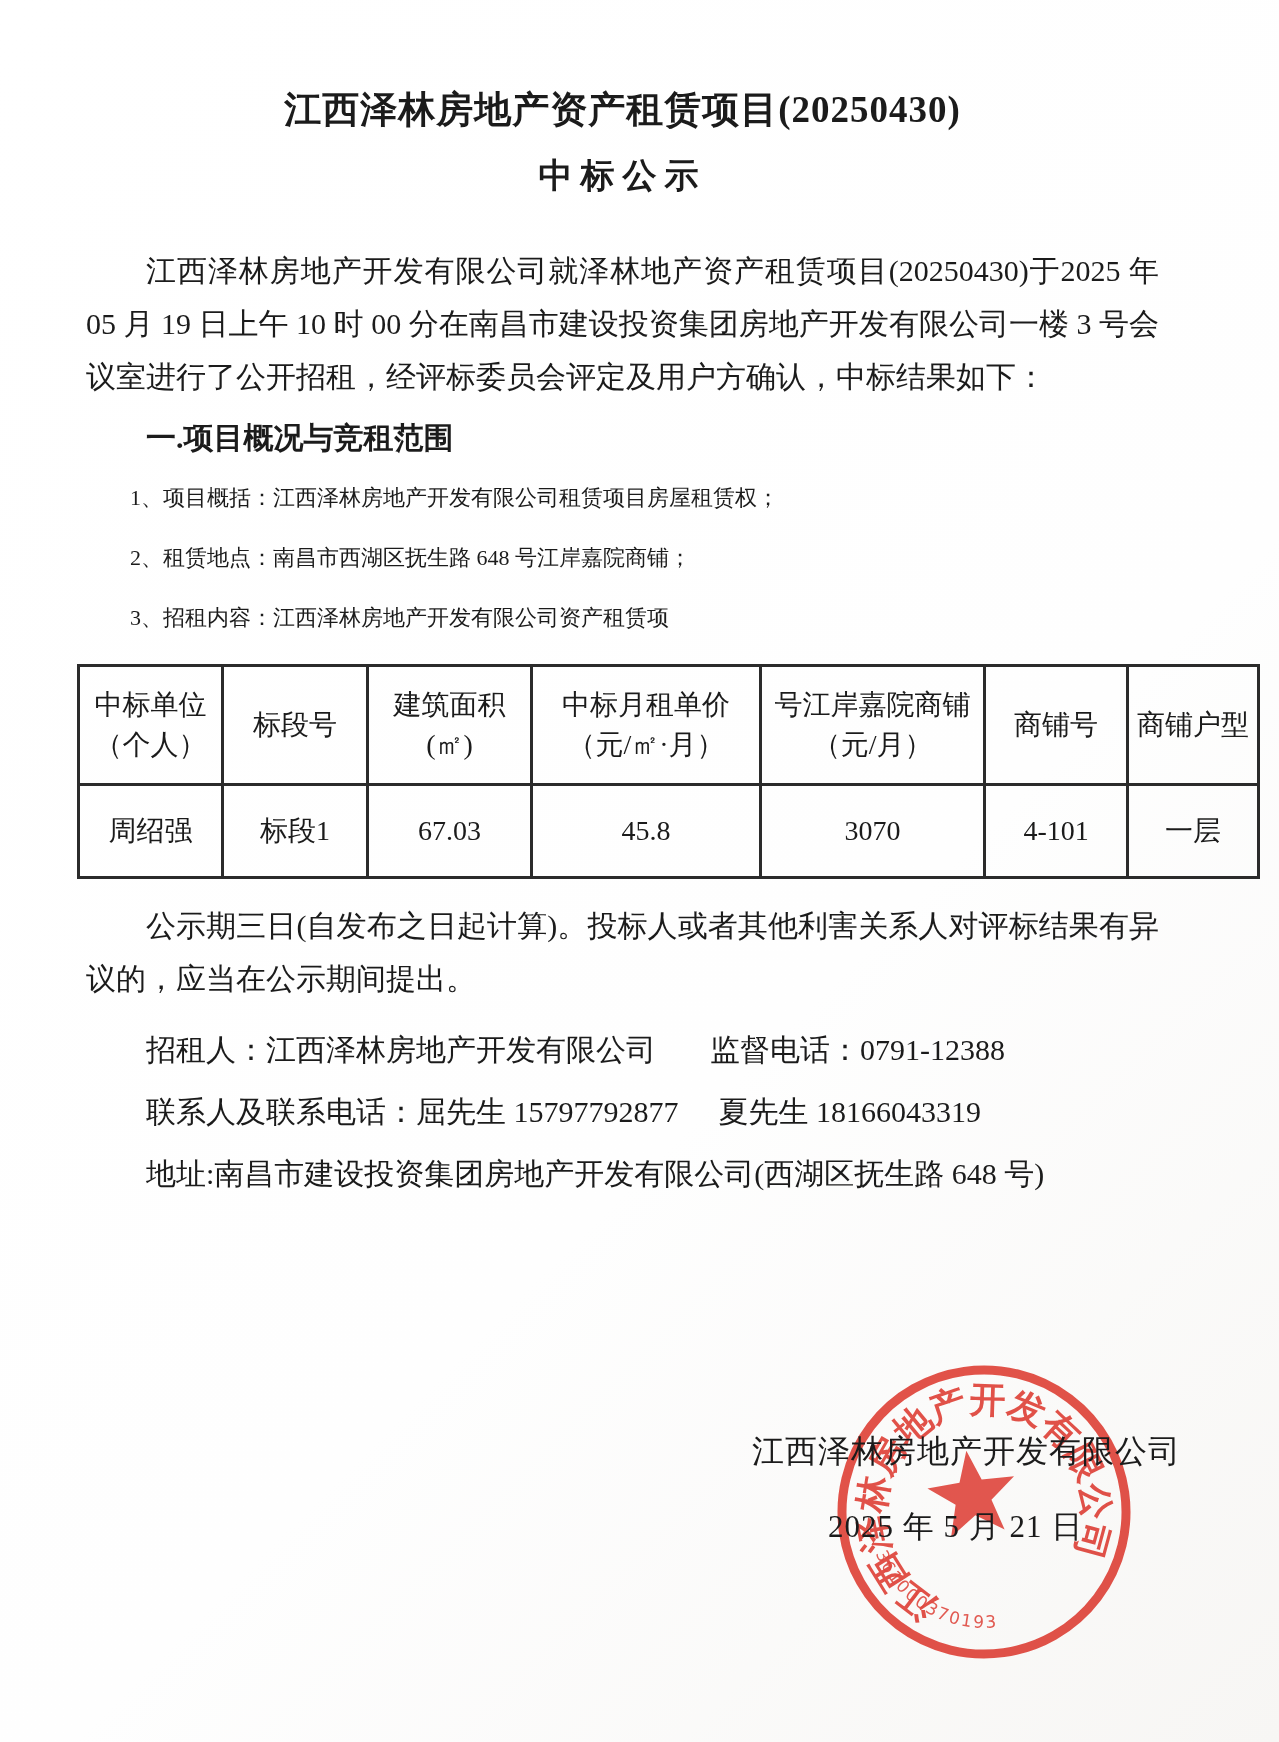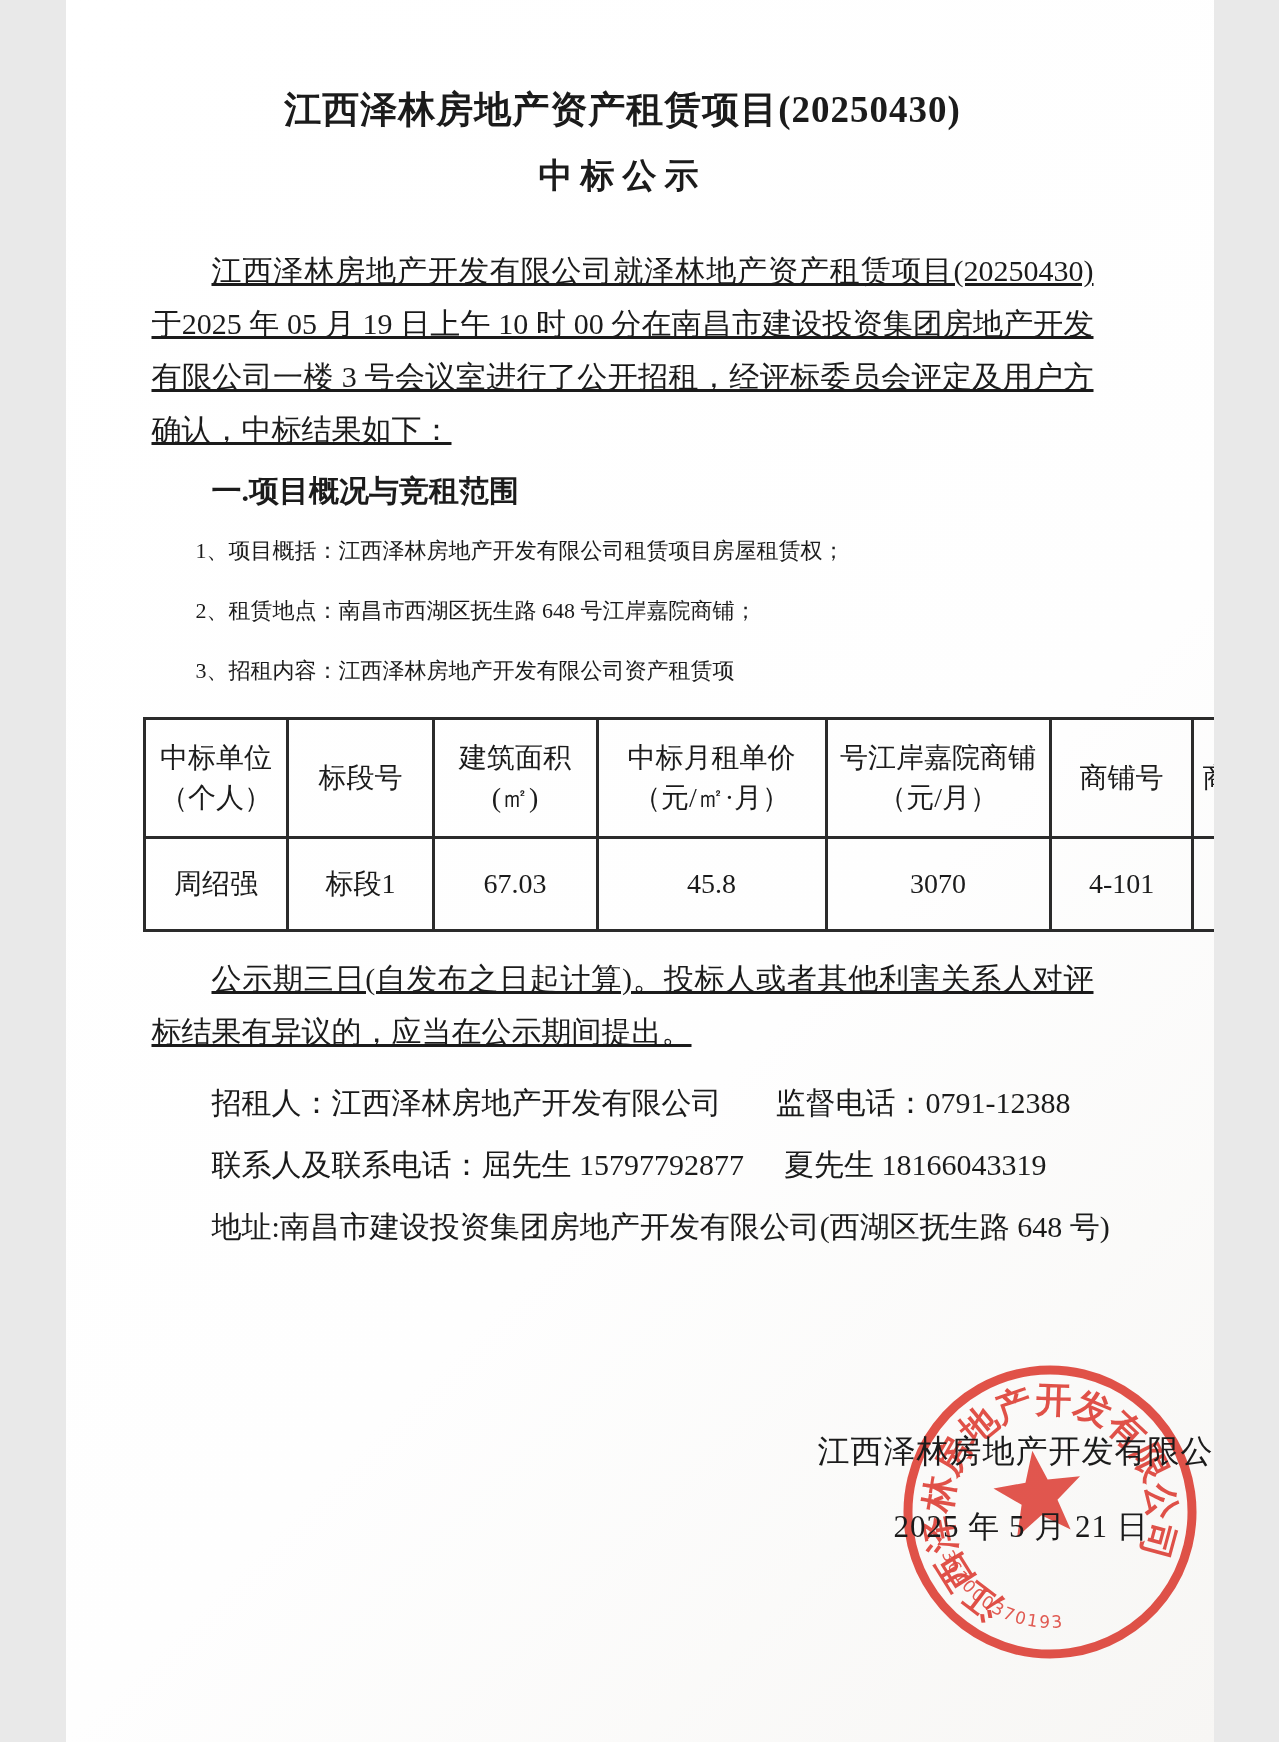--- a/index.html
+++ b/index.html
@@ -1,38 +1,38 @@
 <!DOCTYPE html>
 <html lang="zh"><head>
 <meta charset="utf-8">
 <style>
   html,body{margin:0;padding:0;background:#e9e9e9;}
   .page{
     position:relative;
-    width:1148px;height:1742px;
+    width:1279px;height:1742px;
     margin:0 auto;
     background:linear-gradient(135deg,#ffffff 0%,#fefefe 60%,#f7f6f4 100%);
     font-family:"Liberation Serif", serif;
     color:#1b1b1b;
     overflow:hidden;
   }
   .content{padding:86px 120px 0 86px;}
   .doc-title{
     margin:0;text-align:center;
     font-size:37px;font-weight:bold;line-height:48px;
     letter-spacing:1px;
   }
   .doc-subtitle{
     margin:18px 0 0 0;text-align:center;
     font-size:34px;font-weight:bold;line-height:48px;
     letter-spacing:8px;
   }
   .body-par{
     margin:0;font-size:30px;line-height:53px;
-    text-align:justify;text-indent:2em;text-decoration:underline;
+    text-align:justify;text-indent:2em;
   }
   .intro{margin-top:44px;}
   .sec-heading{
     margin:8px 0 0 0;font-size:30px;line-height:53px;
     font-weight:bold;text-indent:2em;
   }
   .list-item{margin:7px 0 0 0;font-size:22px;line-height:53px;text-indent:2em;}
   .sec2-heading{
     margin:17px 0 0 0;font-size:30px;line-height:53px;
     font-weight:normal;text-indent:2em;

